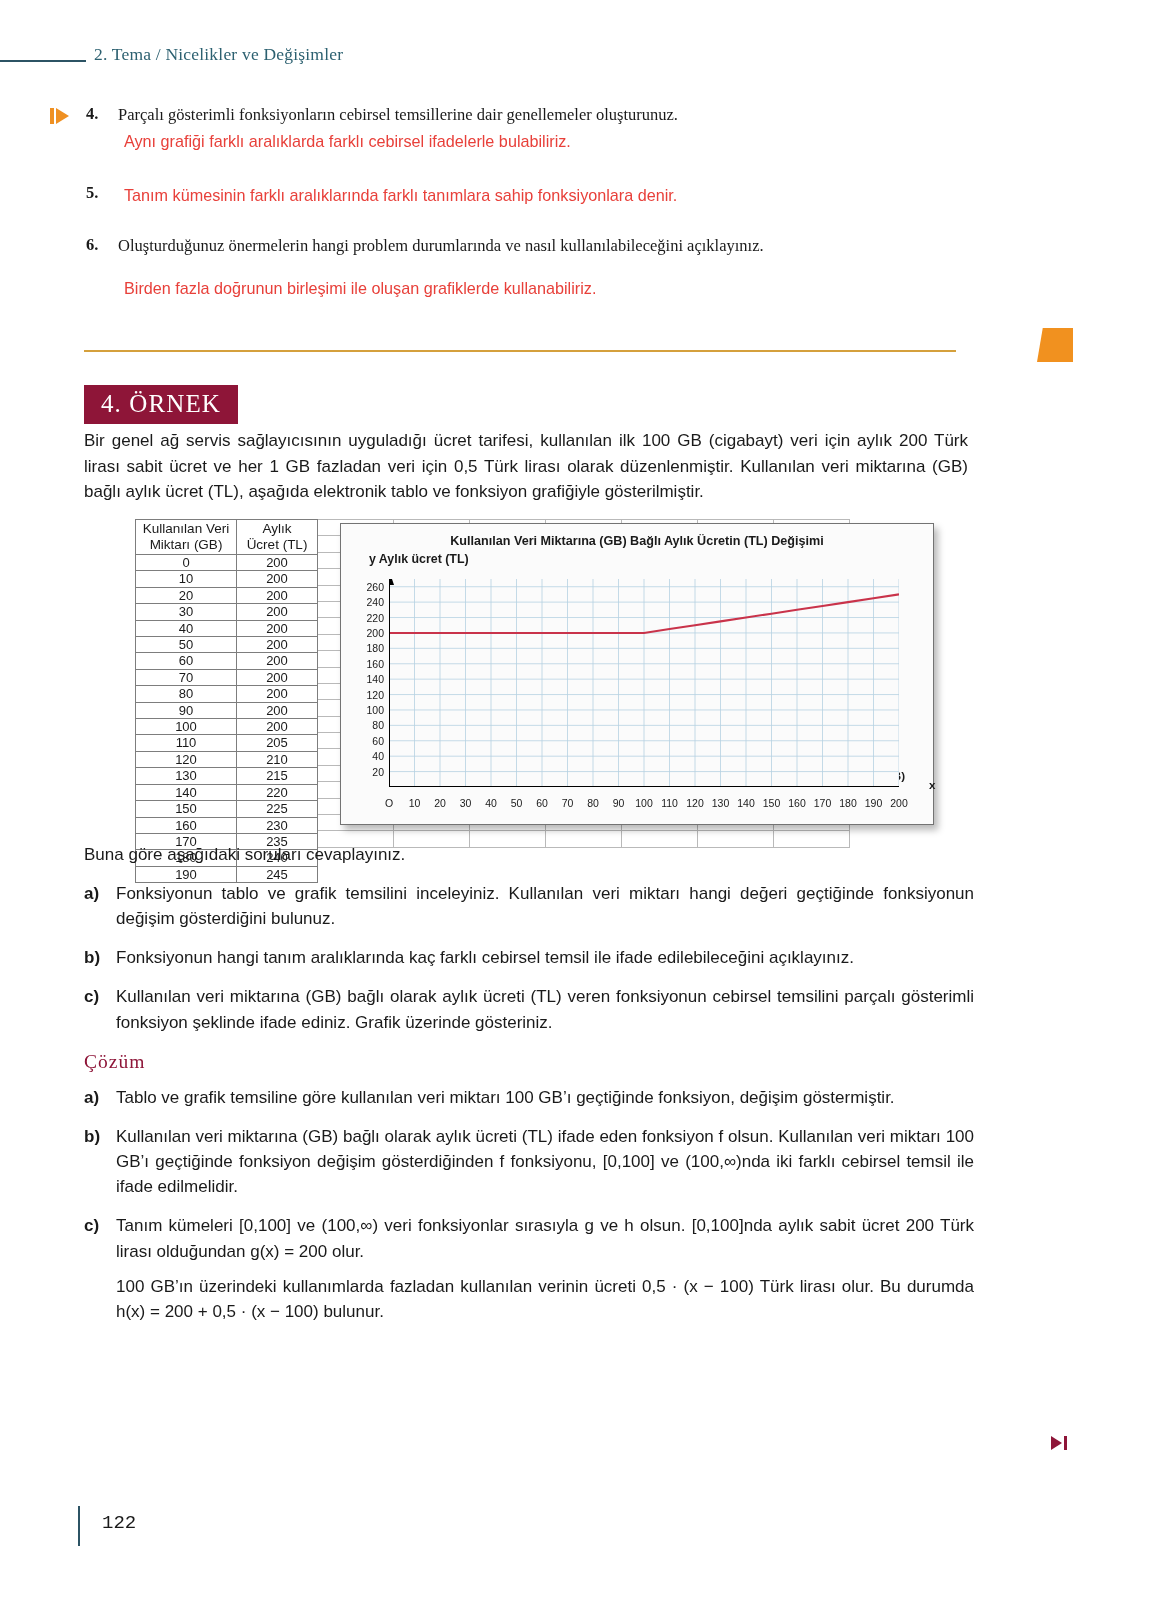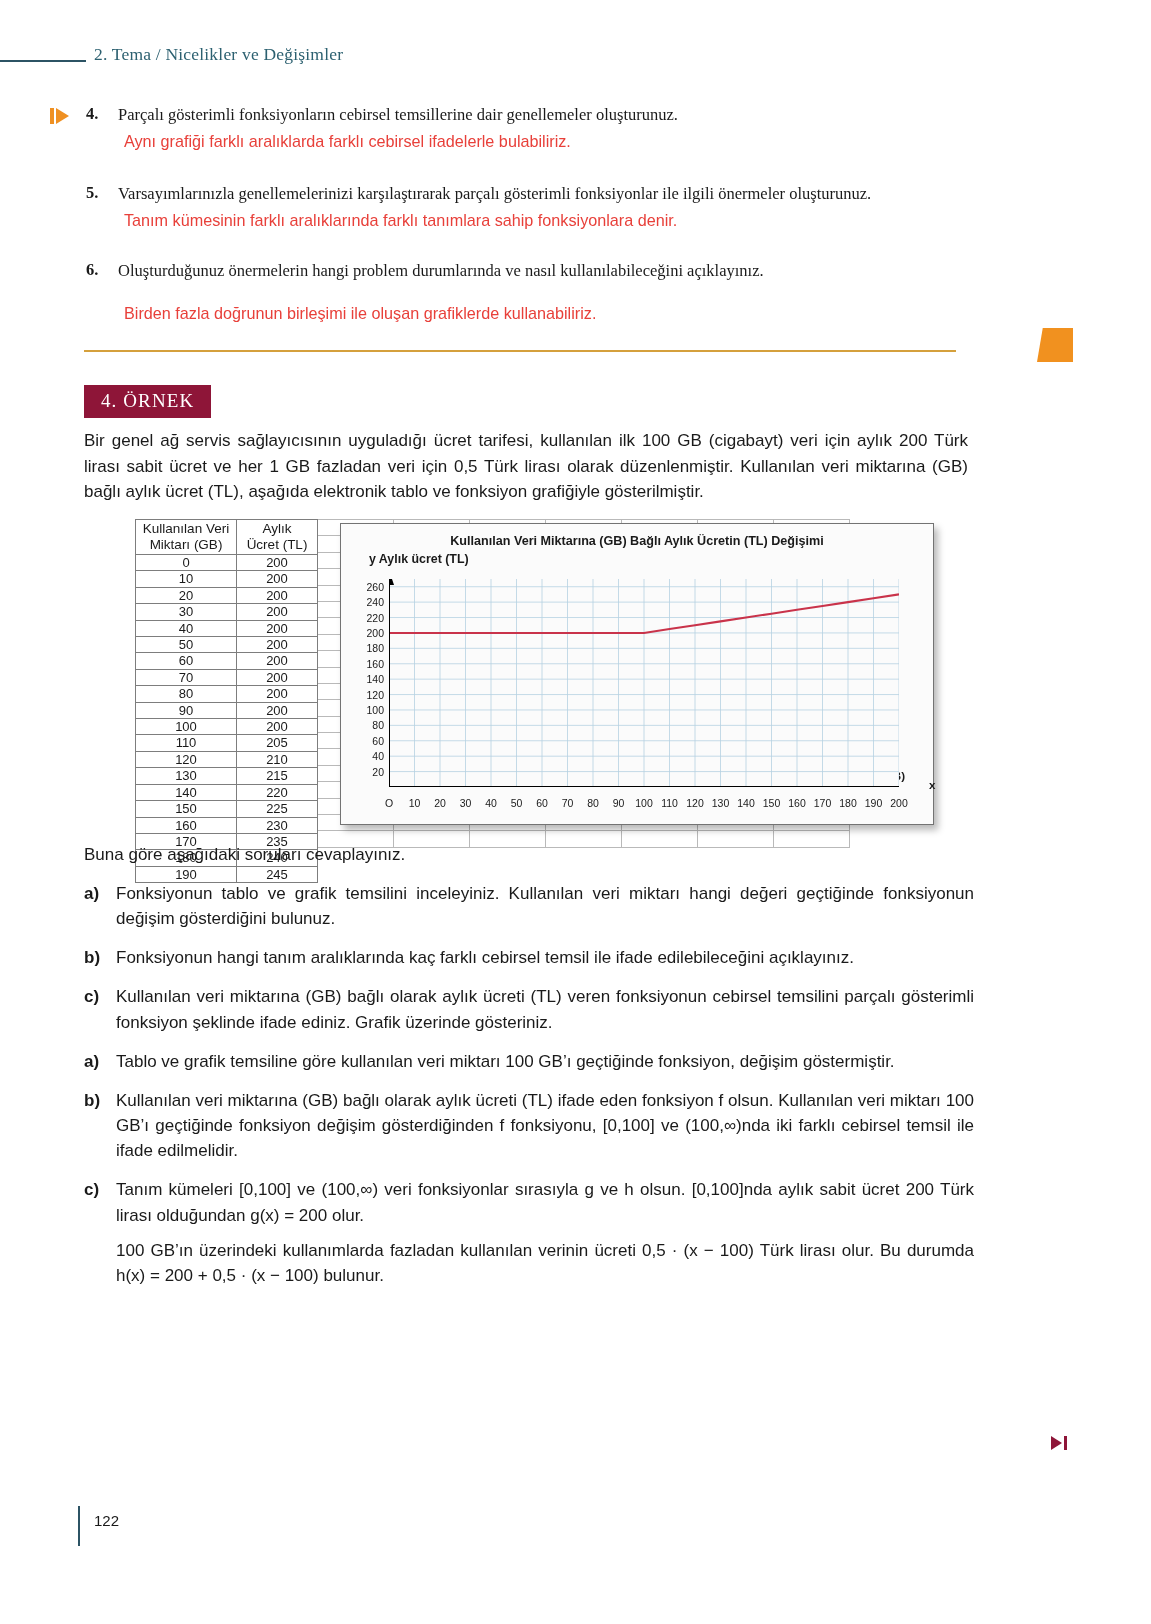--- a/index.html
+++ b/index.html
@@ -117,21 +117,21 @@
   }
 
   
   .ornek-badge {
     position: absolute;
     left: 84px;
     top: 385px;
     background: #8e1538;
     color: #fff;
     font-family: "Liberation Serif", serif;
-    font-size: 19px;
+    font-size: 25px;
     letter-spacing: 1.1px;
     padding: 5px 17px 6px 17px;
   }
 
   
   .intro {
     position: absolute;
     left: 84px;
     top: 428px;
     width: 884px;
@@ -307,24 +307,24 @@
     height: 44px;
   }
   .footer-rule {
     position: absolute;
     left: 0; top: 0;
     width: 1.6px; height: 40px;
     background: #2c5364;
   }
   .pagenum {
     position: absolute;
-    left: 16px;
+    left: 24px;
     top: 6px;
-    font-family: Liberation Sans, sans-serif;
-    font-size: 15px;
+    font-family: Liberation Mono, monospace;
+    font-size: 19px;
   }
 </style>
 </head>
 <body>
 
 <div class="page-header">
   <div class="header-rule"></div>
   <div class="header-title">2. Tema / Nicelikler ve Değişimler</div>
 </div>
 
@@ -333,21 +333,20 @@
   <div class="qitem">
     <span class="bullet-arrow-bar"></span>
     <span class="bullet-arrow"></span>
     <span class="qnum">4.</span>
     <div class="qtext">Parçalı gösterimli fonksiyonların cebirsel temsillerine dair genellemeler oluşturunuz.</div>
     <div class="answer">Aynı grafiği farklı aralıklarda farklı cebirsel ifadelerle bulabiliriz.</div>
   </div>
 
   <div class="qitem" style="margin-top:30px;">
     <span class="qnum">5.</span>
-    <div class="qtext">Varsayımlarınızla genellemelerinizi karşılaştırarak parçalı gösterimli fonksiyonlar ile ilgili önermeler oluşturunuz.</div>
     <div class="answer">Tanım kümesinin farklı aralıklarında farklı tanımlara sahip fonksiyonlara denir.</div>
   </div>
 
   <div class="qitem" style="margin-top:28px;">
     <span class="qnum">6.</span>
     <div class="qtext">Oluşturduğunuz önermelerin hangi problem durumlarında ve nasıl kullanılabileceğini açıklayınız.</div>
     <div class="answer" style="margin-top:18px;">Birden fazla doğrunun birleşimi ile oluşan grafiklerde kullanabiliriz.</div>
   </div>
 
 </div>
@@ -783,20 +782,21 @@
   <div class="sub">
     <span class="lab">b)</span>
     <span class="bodytext">Fonksiyonun hangi tanım aralıklarında kaç farklı cebirsel temsil ile ifade edilebileceğini açıklayınız.</span>
   </div>
 
   <div class="sub">
     <span class="lab">c)</span>
     <span class="bodytext">Kullanılan veri miktarına (GB) bağlı olarak aylık ücreti (TL) veren fonksiyonun cebirsel temsilini parçalı gösterimli fonksiyon şeklinde ifade ediniz. Grafik üzerinde gösteriniz.</span>
   </div>
 
+  <div class="cozum">Çözüm</div>
 
   <div class="sub">
     <span class="lab">a)</span>
     <span class="bodytext">Tablo ve grafik temsiline göre kullanılan veri miktarı 100 GB’ı geçtiğinde fonksiyon, değişim göstermiştir.</span>
   </div>
 
   <div class="sub">
     <span class="lab">b)</span>
     <span class="bodytext"><span>Kullanılan veri miktarına (GB) bağlı olarak aylık ücreti (TL) ifade eden fonksiyon f olsun. Kullanılan veri miktarı 100 GB’ı geçtiğinde fonksiyon değişim gösterdiğinden f fonksiyonu, </span><span class="mi">[0,100]</span><span> ve </span><span class="mi">(100,∞)</span><span>nda iki farklı cebirsel temsil ile ifade edilmelidir.</span></span>
   </div>

